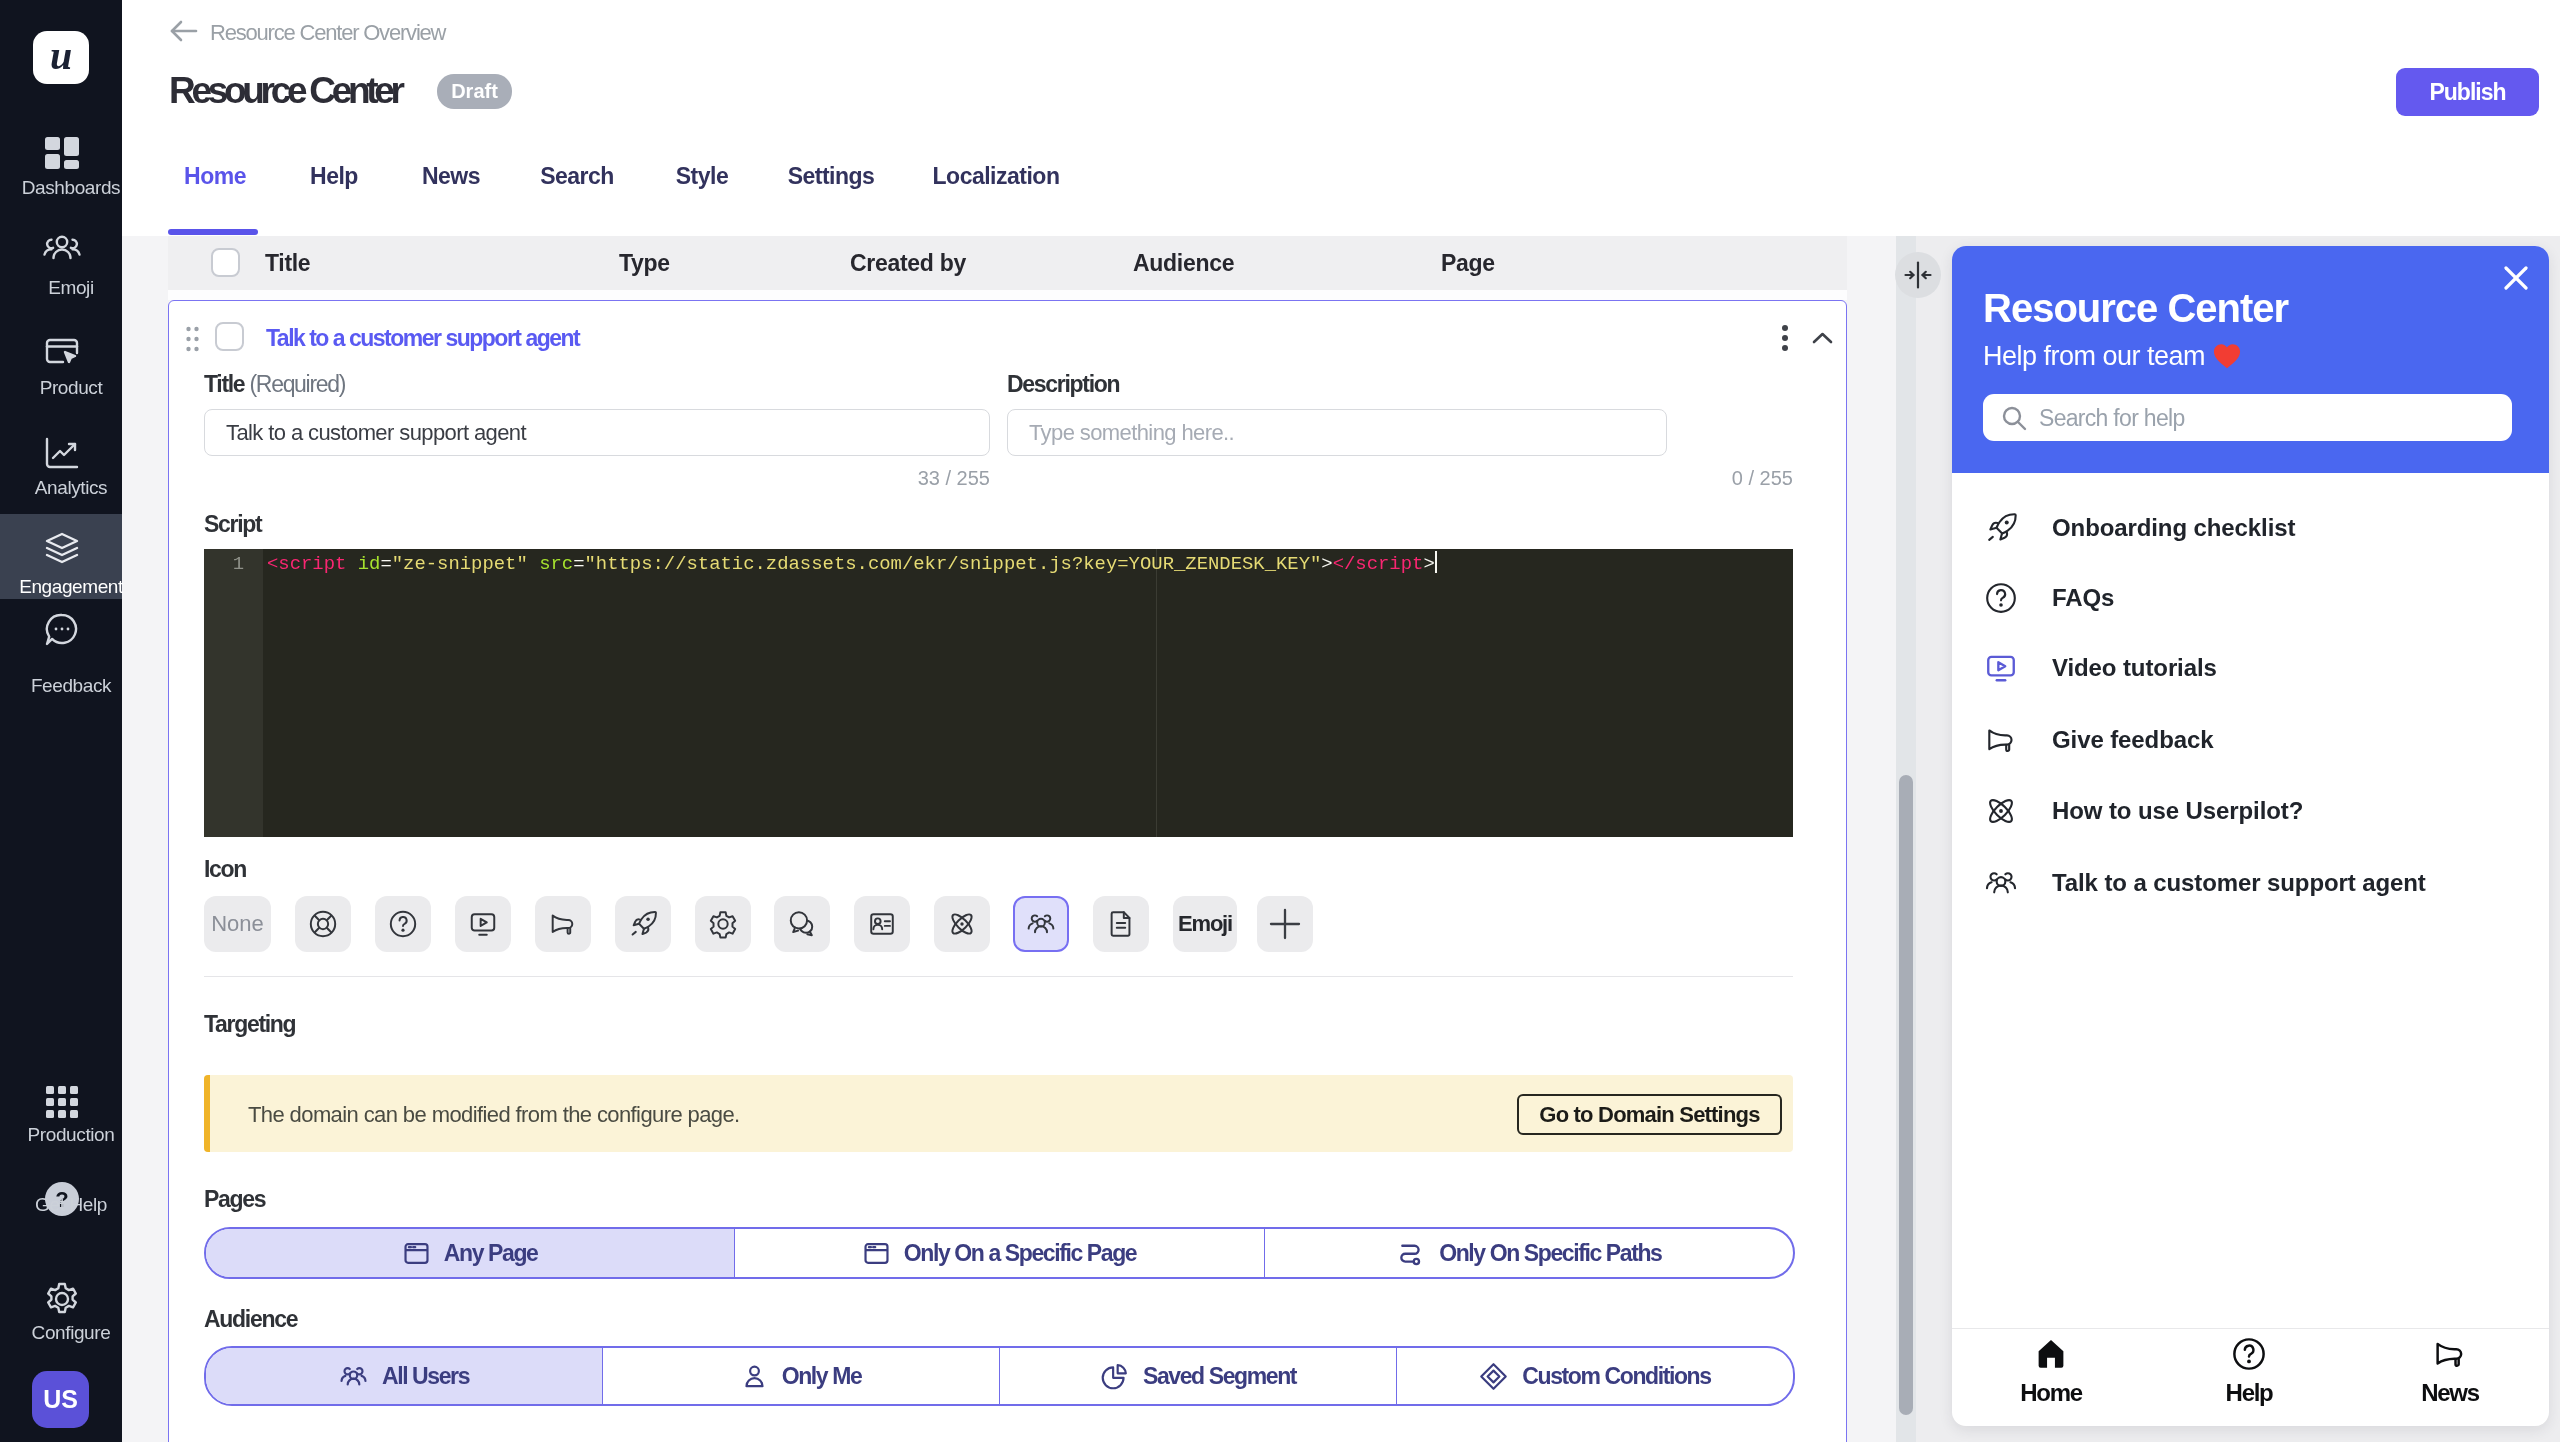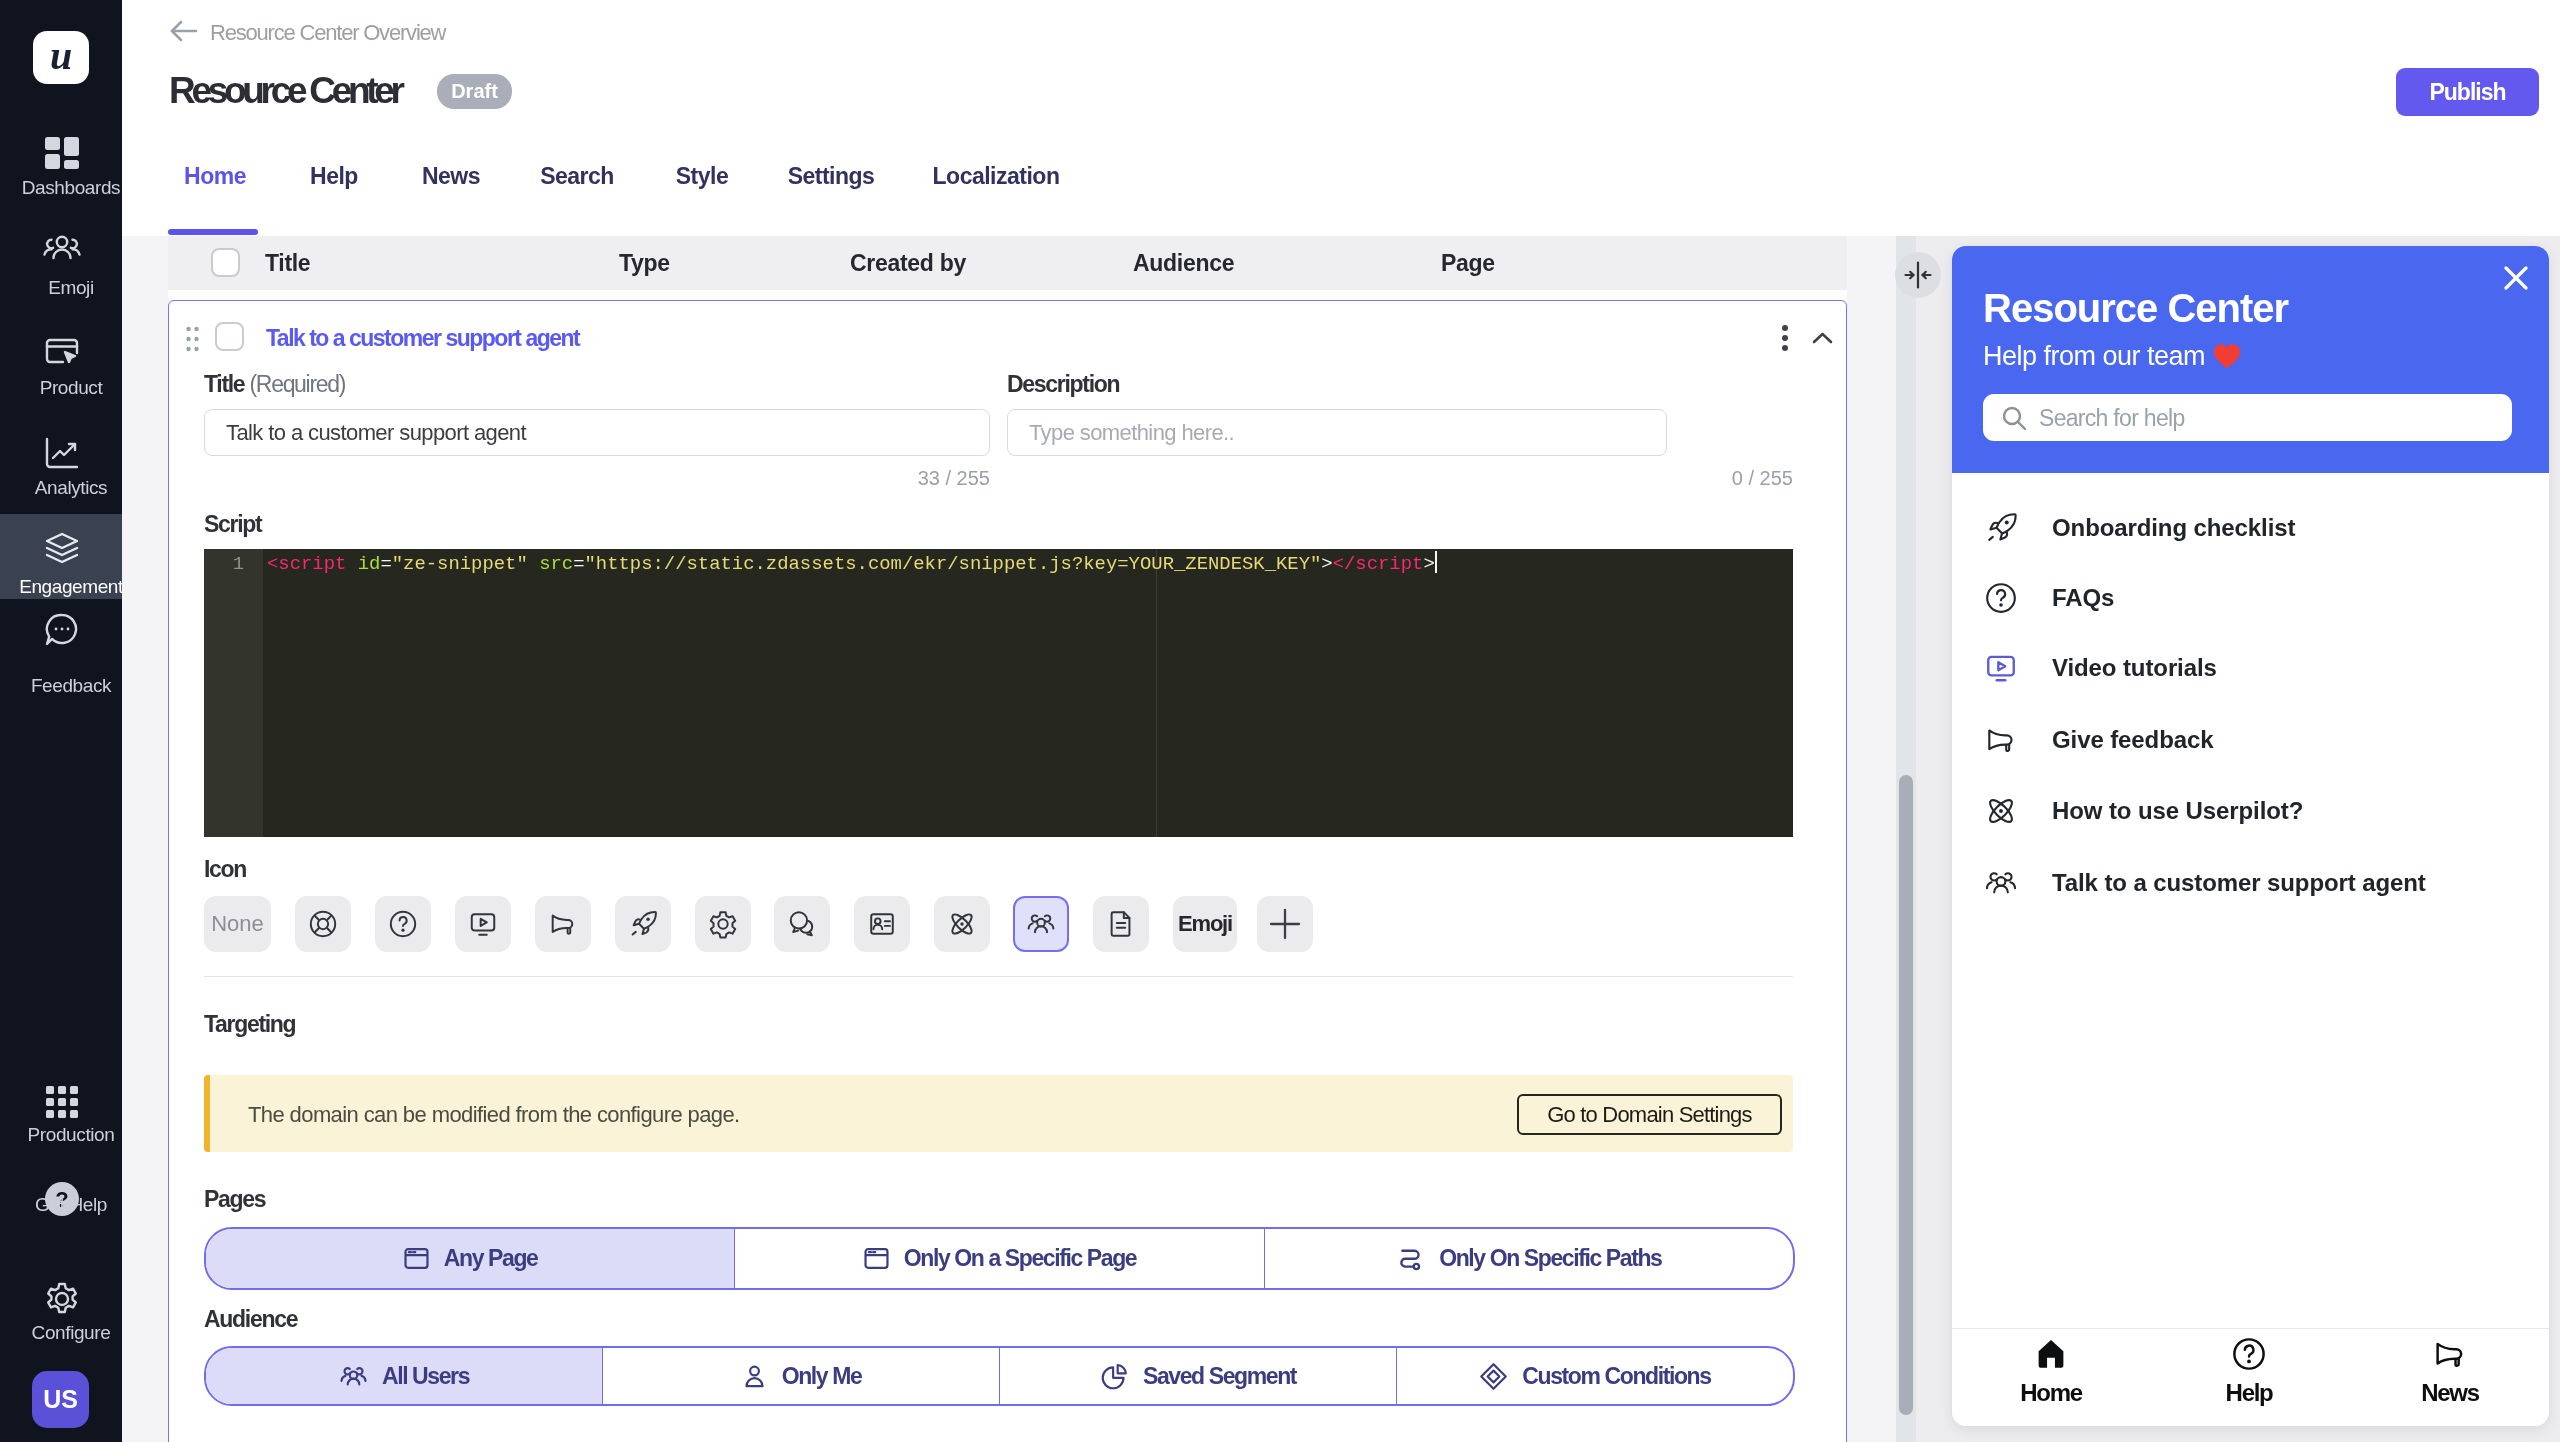--- a/index.html
+++ b/index.html
@@ -41,21 +41,21 @@
 #codeline{position:absolute;left:63px;top:0;height:30px;line-height:30px;white-space:pre;color:#f8f8f2}
 #indent-guide{position:absolute;left:952px;top:0;width:1px;height:288px;background:#3b3c33}
 .tk-tag{color:#f92672}.tk-attr{color:#a6e22e}.tk-str{color:#e6db74}
 
 .icbtn{position:absolute;top:595px;width:56px;height:56px;background:#ebebed;border-radius:12px}
 .icbtn svg{position:absolute;left:50%;top:50%;transform:translate(-50%,-50%)}
 .icbtn.sel{background:#e0e0fa;border:2px solid #776ff2}
 
 #banner{position:absolute;left:35px;top:774px;width:1589px;height:77px;background:#fbf3d7;border-radius:4px;overflow:hidden}
 #bannerbar{position:absolute;left:0;top:0;width:6px;height:77px;background:#f0b429}
-#bannerbtn{position:absolute;left:1313px;top:19px;width:265px;height:41px;border:2px solid #26261f;border-radius:6px;font-size:22px;font-weight:normal;color:#1c1c18;text-align:center;line-height:37px;letter-spacing:-0.8px}
+#bannerbtn{position:absolute;left:1313px;top:19px;width:265px;height:41px;border:2px solid #26261f;border-radius:6px;font-size:22px;font-weight:bold;color:#1c1c18;text-align:center;line-height:37px;letter-spacing:-0.8px}
 
 .seg{position:absolute;left:35px;width:1591px;height:56px;border:2px solid #716cea;border-radius:28px;background:#fff;overflow:hidden;display:flex}
 .seg .s{flex:1;position:relative;display:flex;align-items:center;justify-content:center;gap:14px;font-size:23px;font-weight:bold;color:#3b3d80;border-right:1px solid #716cea;letter-spacing:-1.4px}
 .seg .s:last-child{border-right:none}
 .seg .s.on{background:#dcdcf9}
 
 #panel{position:absolute;left:1952px;top:246px;width:597px;height:1180px;background:#fff;border-radius:14px;box-shadow:0 4px 14px rgba(40,40,60,.10);z-index:4}
 #panelhead{position:absolute;left:0;top:0;width:597px;height:227px;background:#4a67f0;border-radius:14px 14px 0 0}
 #ptitle{position:absolute;left:31px;top:40px;font-size:40px;font-weight:bold;color:#fff;letter-spacing:-1px}
 #psub{position:absolute;left:31px;top:95px;font-size:27px;color:#fff;letter-spacing:-0.5px}
@@ -310,21 +310,21 @@
         </svg>
       </div>
     <div class="abs" style="left:35px;top:675px;width:1589px;height:1px;background:#e5e5e8"></div>
     <div class="lbl" style="left:35px;top:710px">Targeting</div>
     <div id="banner">
       <div id="bannerbar"></div>
       <div class="abs" style="left:44px;top:27px;font-size:22px;color:#4a4b42;letter-spacing:-0.6px">The domain can be modified from the configure page.</div>
       <div id="bannerbtn">Go to Domain Settings</div>
     </div>
     <div class="lbl" style="left:35px;top:885px">Pages</div>
-    <div class="seg" style="top:926px;height:63px">
+    <div class="seg" style="top:926px;height:52px">
       <div class="s on"><svg width="27" height="27" viewBox="0 0 32 32" fill="none" stroke="#3b3d80" stroke-width="2.6" stroke-linejoin="round">
             <rect x="3" y="5" width="26" height="22" rx="3"></rect>
             <line x1="3" y1="12" x2="29" y2="12"></line>
             <line x1="7" y1="8.5" x2="9.5" y2="8.5" stroke-linecap="round"></line>
             <line x1="12" y1="8.5" x2="14.5" y2="8.5" stroke-linecap="round"></line>
           </svg>Any Page</div>
       <div class="s"><svg width="27" height="27" viewBox="0 0 32 32" fill="none" stroke="#3b3d80" stroke-width="2.6" stroke-linejoin="round">
             <rect x="3" y="5" width="26" height="22" rx="3"></rect>
             <line x1="3" y1="12" x2="29" y2="12"></line>
             <line x1="7" y1="8.5" x2="9.5" y2="8.5" stroke-linecap="round"></line>

